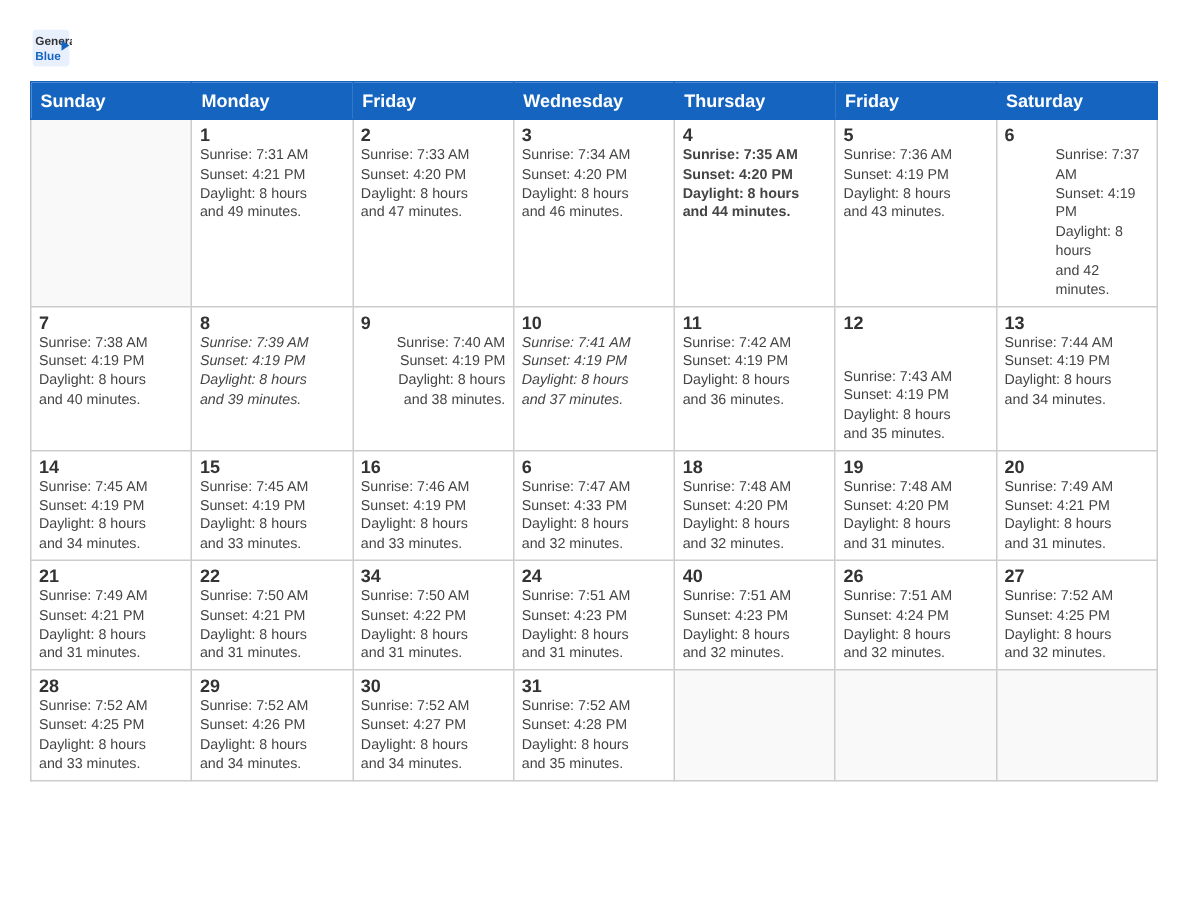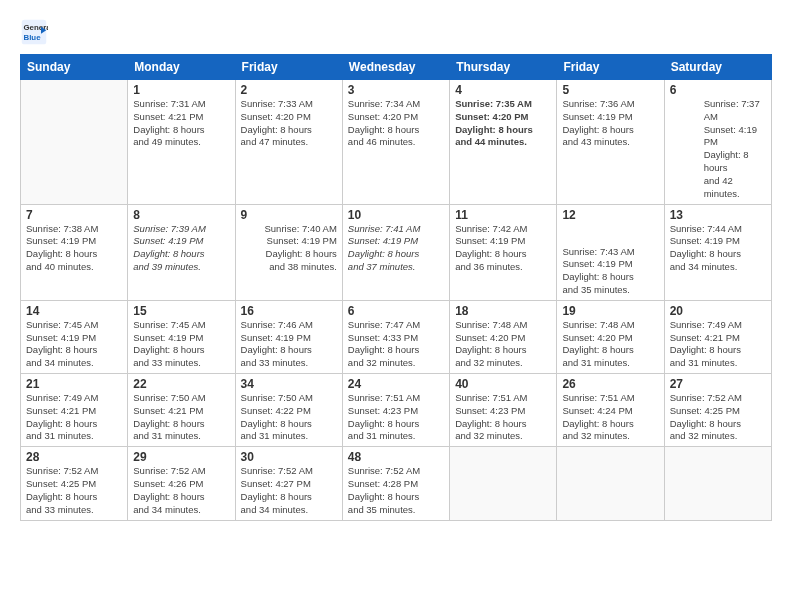--- a/index.html
+++ b/index.html
@@ -344,21 +344,21 @@
 and 34 minutes.</div>
           </td>
           <td>
             <span class="day-num">30</span>
             <div class="day-info" style="white-space: pre-line;">Sunrise: 7:52 AM
 Sunset: 4:27 PM
 Daylight: 8 hours
 and 34 minutes.</div>
           </td>
           <td>
-            <span class="day-num">48</span>
+            <span class="day-num">31</span>
             <div class="day-info" style="white-space: pre-line;">Sunrise: 7:52 AM
 Sunset: 4:28 PM
 Daylight: 8 hours
 and 35 minutes.</div>
           </td>
           <td class="empty-cell"></td>
           <td class="empty-cell"></td>
           <td class="empty-cell"></td>
         </tr>
       </tbody>

